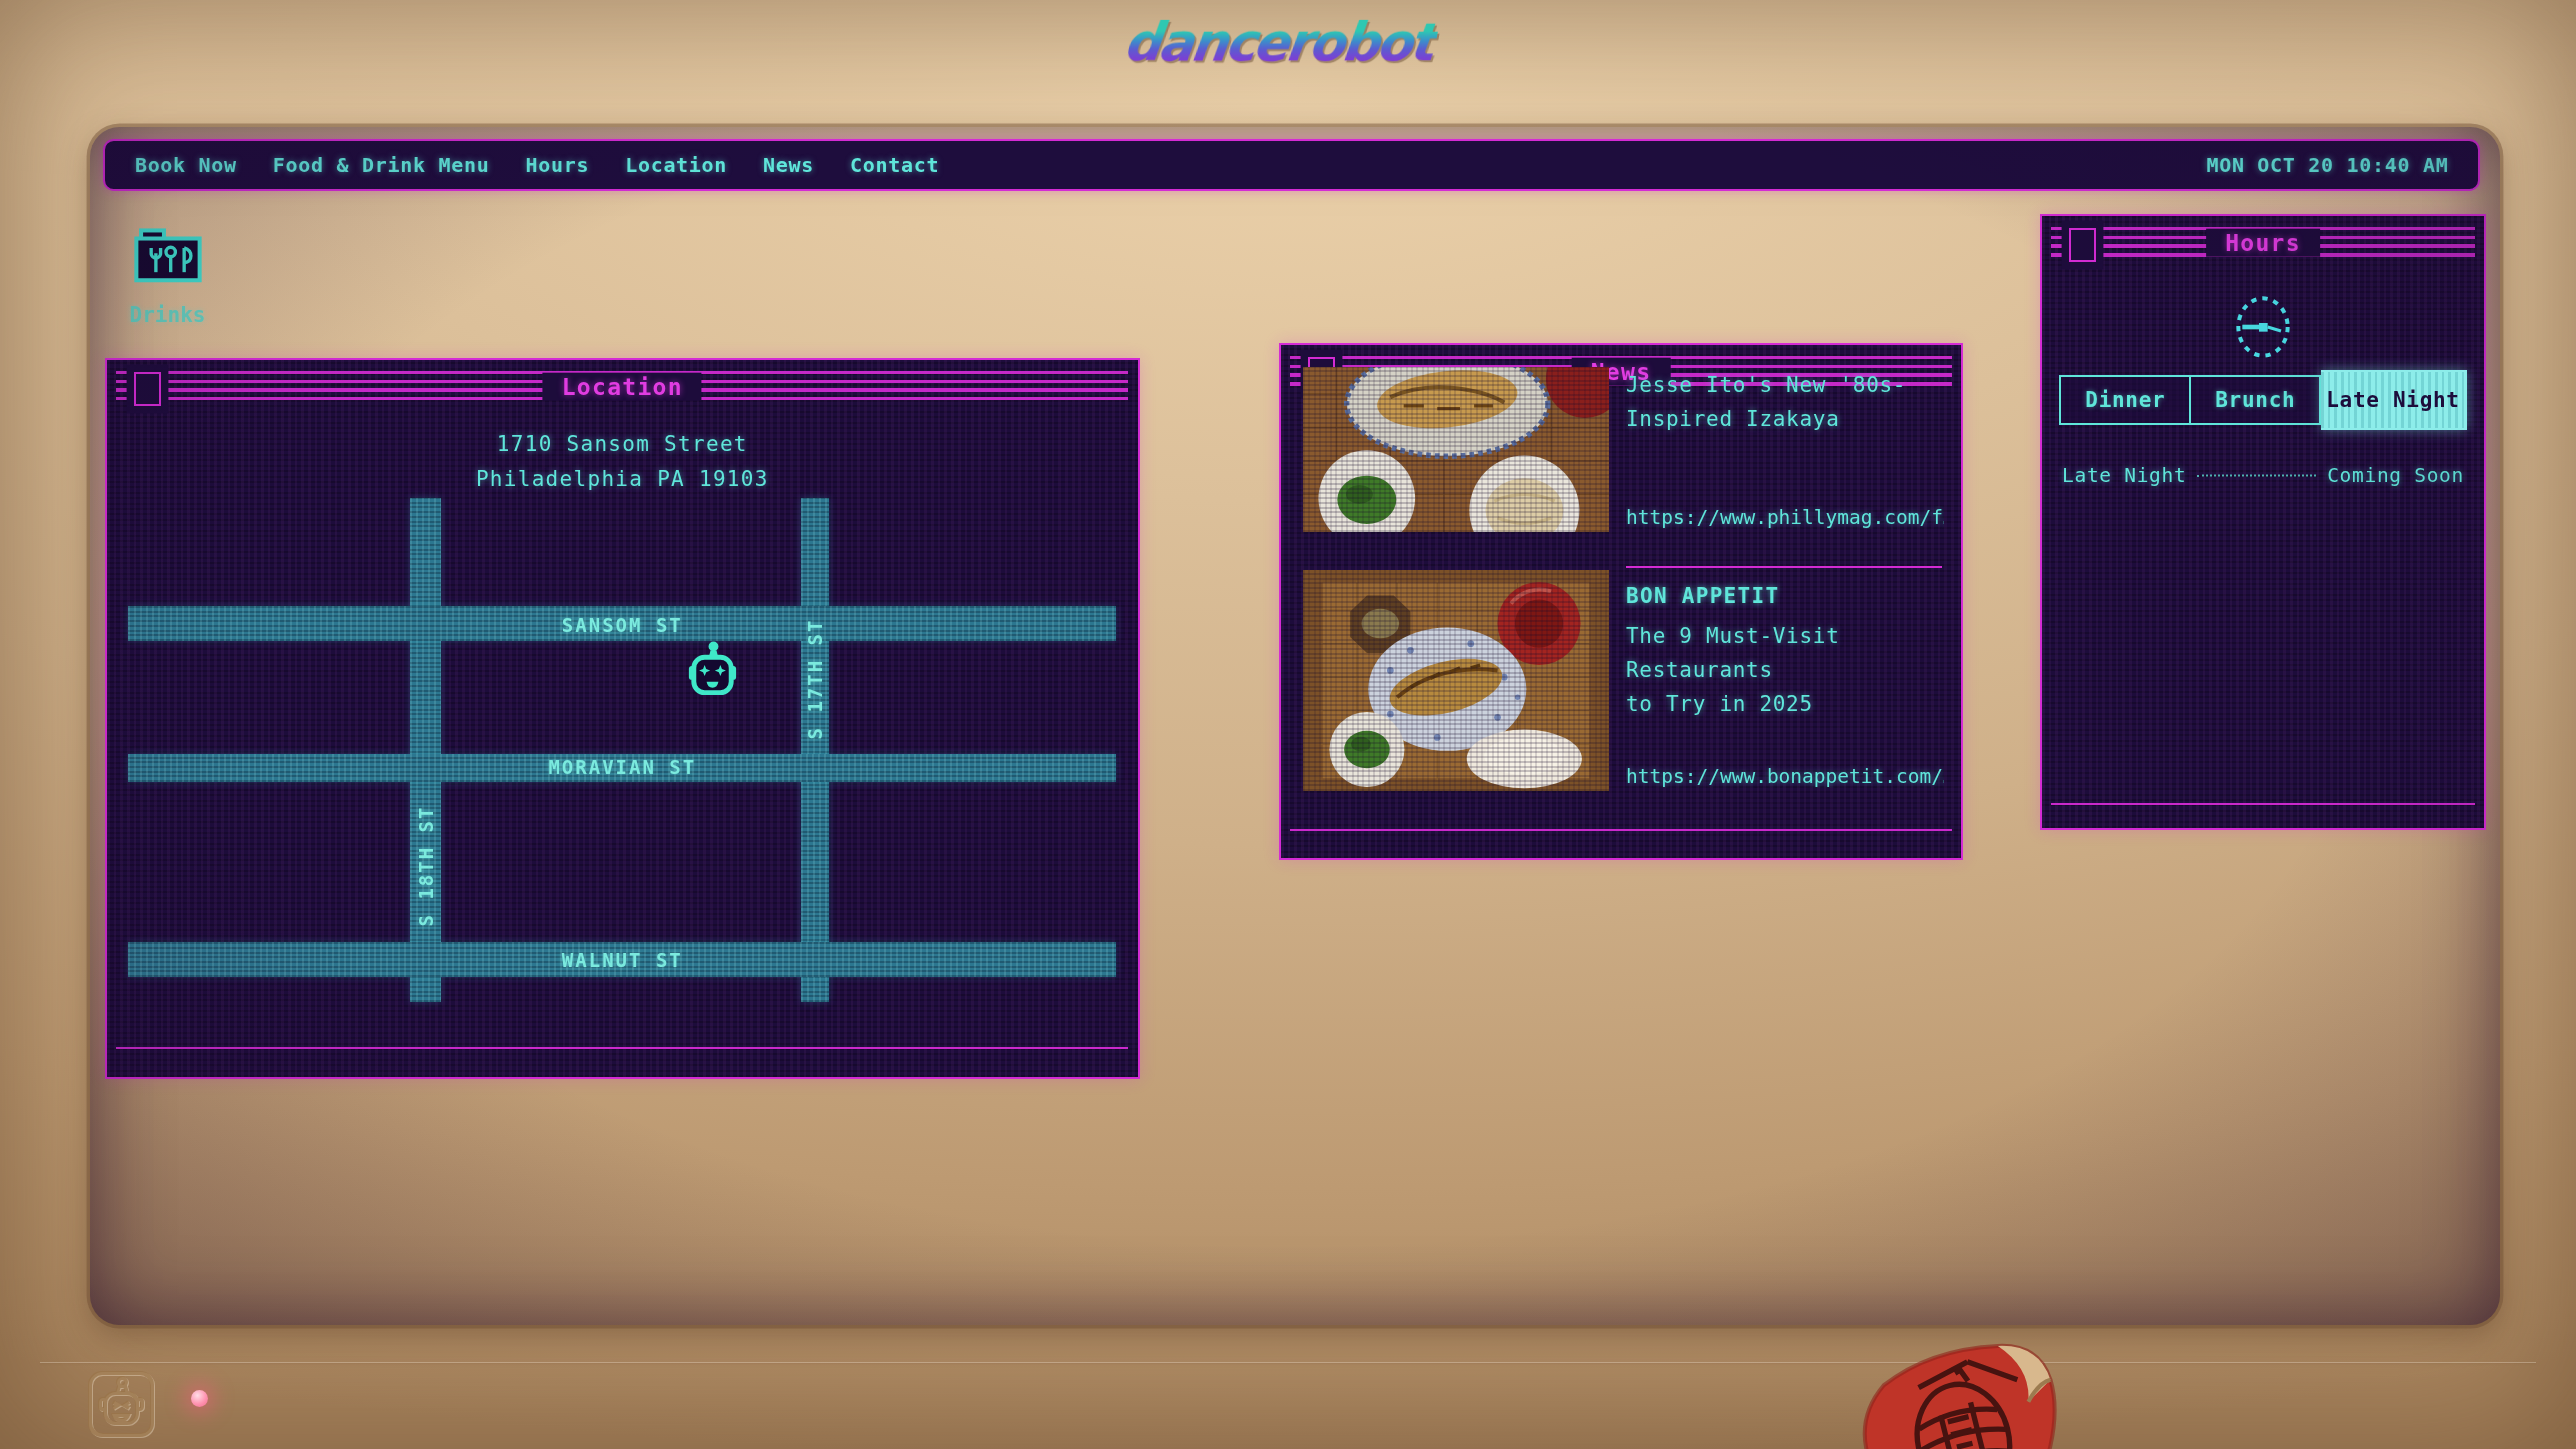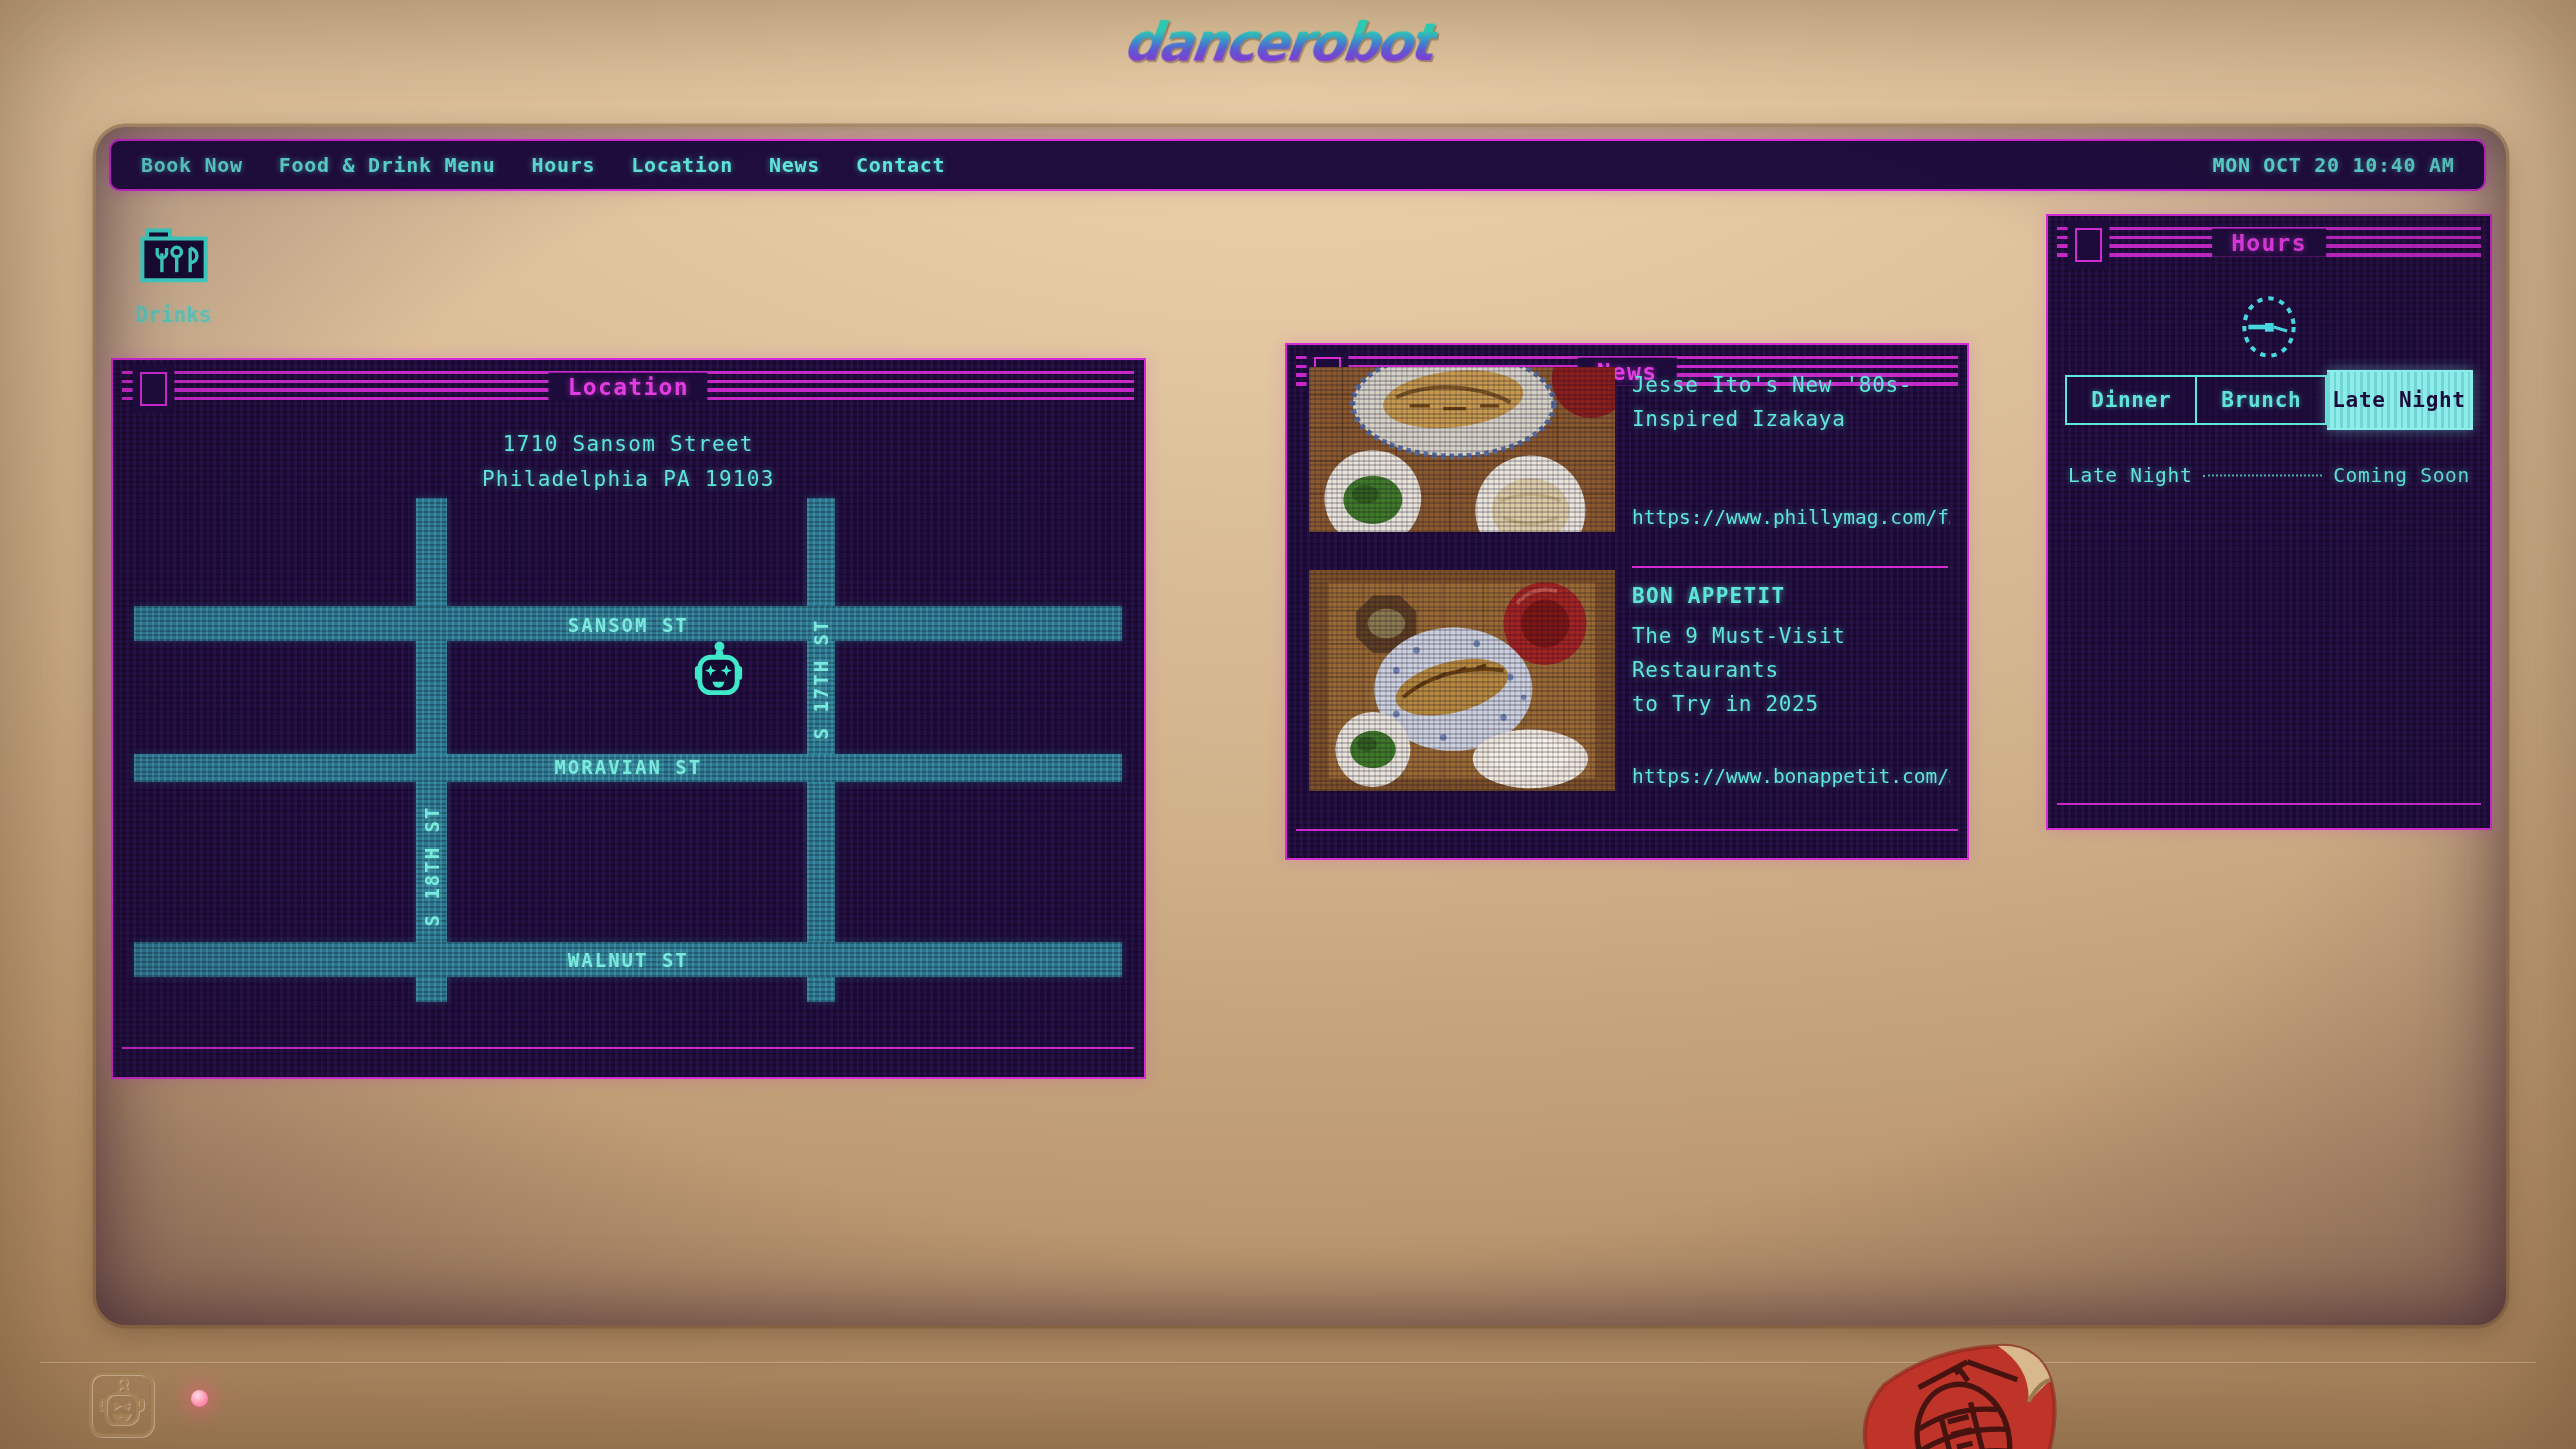--- a/index.html
+++ b/index.html
@@ -15,21 +15,21 @@
     position:absolute;top:12px;left:50%;
     transform:translateX(-52%) skewX(-10deg);
     font-family:"DejaVu Sans","Liberation Sans",sans-serif;
     font-weight:bold;font-style:italic;font-size:52px;letter-spacing:-2.7px;
     background:linear-gradient(180deg,#2ec8b2 0%,#2ec8b2 32%,#3b8fcb 48%,#5c5cd0 62%,#7a41d3 78%,#8a36d8 100%);
     -webkit-background-clip:text;background-clip:text;color:transparent;
     filter:drop-shadow(2px 2px 0.7px rgba(96,66,40,.45));
   }
   
   .screen{
-    position:absolute;left:96px;top:127px;width:2410px;height:1198px;border-radius:29.5px;overflow:hidden;
+    position:absolute;left:90px;top:127px;width:2410px;height:1198px;border-radius:29.5px;overflow:hidden;
     background:
       repeating-linear-gradient(0deg, rgba(120,228,228,.13) 0 1.3px, transparent 1.3px 99px),
       repeating-linear-gradient(90deg, rgba(120,228,228,.11) 0 1.3px, transparent 1.3px 64px),
       repeating-linear-gradient(90deg, rgba(150,35,28,.26) 0 2.7px, transparent 2.7px 6.7px),
       repeating-linear-gradient(0deg, rgba(22,10,34,.28) 0 2px, transparent 2px 5.4px),
       linear-gradient(180deg,#cb7b57 0%,#c87a5d 26%,#b0759０ 0%,#ab7389 46%,#8169b2 62%,#6663c4 78%,#5560bf 100%);
     box-shadow:inset 0 0 74px rgba(35,8,40,.55), 0 0 0 3.4px rgba(110,78,50,.45), 0 9.4px 29.5px rgba(70,40,20,.35);
   }
   .crt{position:absolute;inset:0;pointer-events:none;
     background:radial-gradient(ellipse at 50% 45%, transparent 62%, rgba(28,6,40,.30) 100%);}

